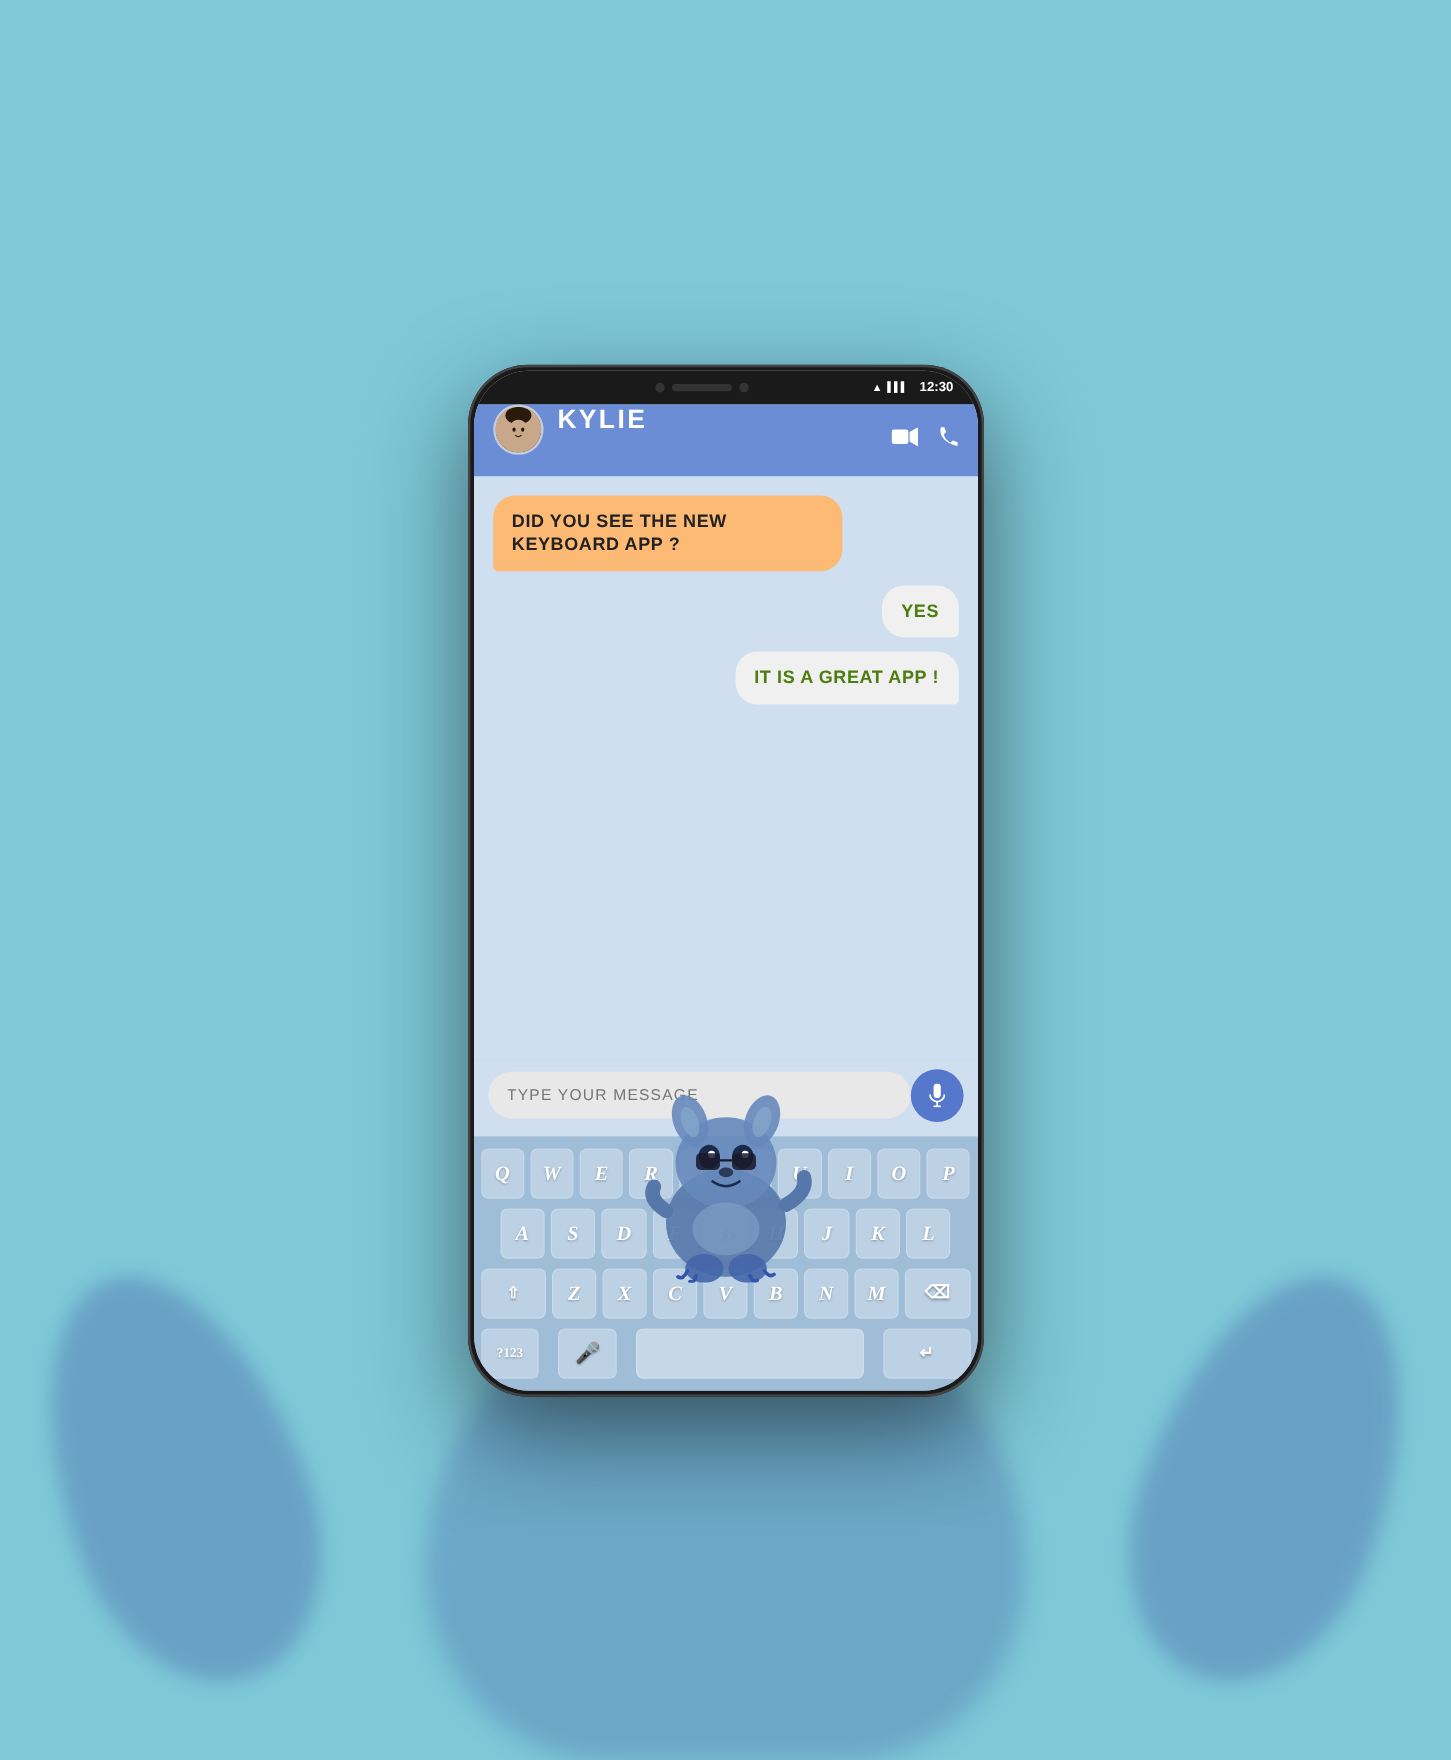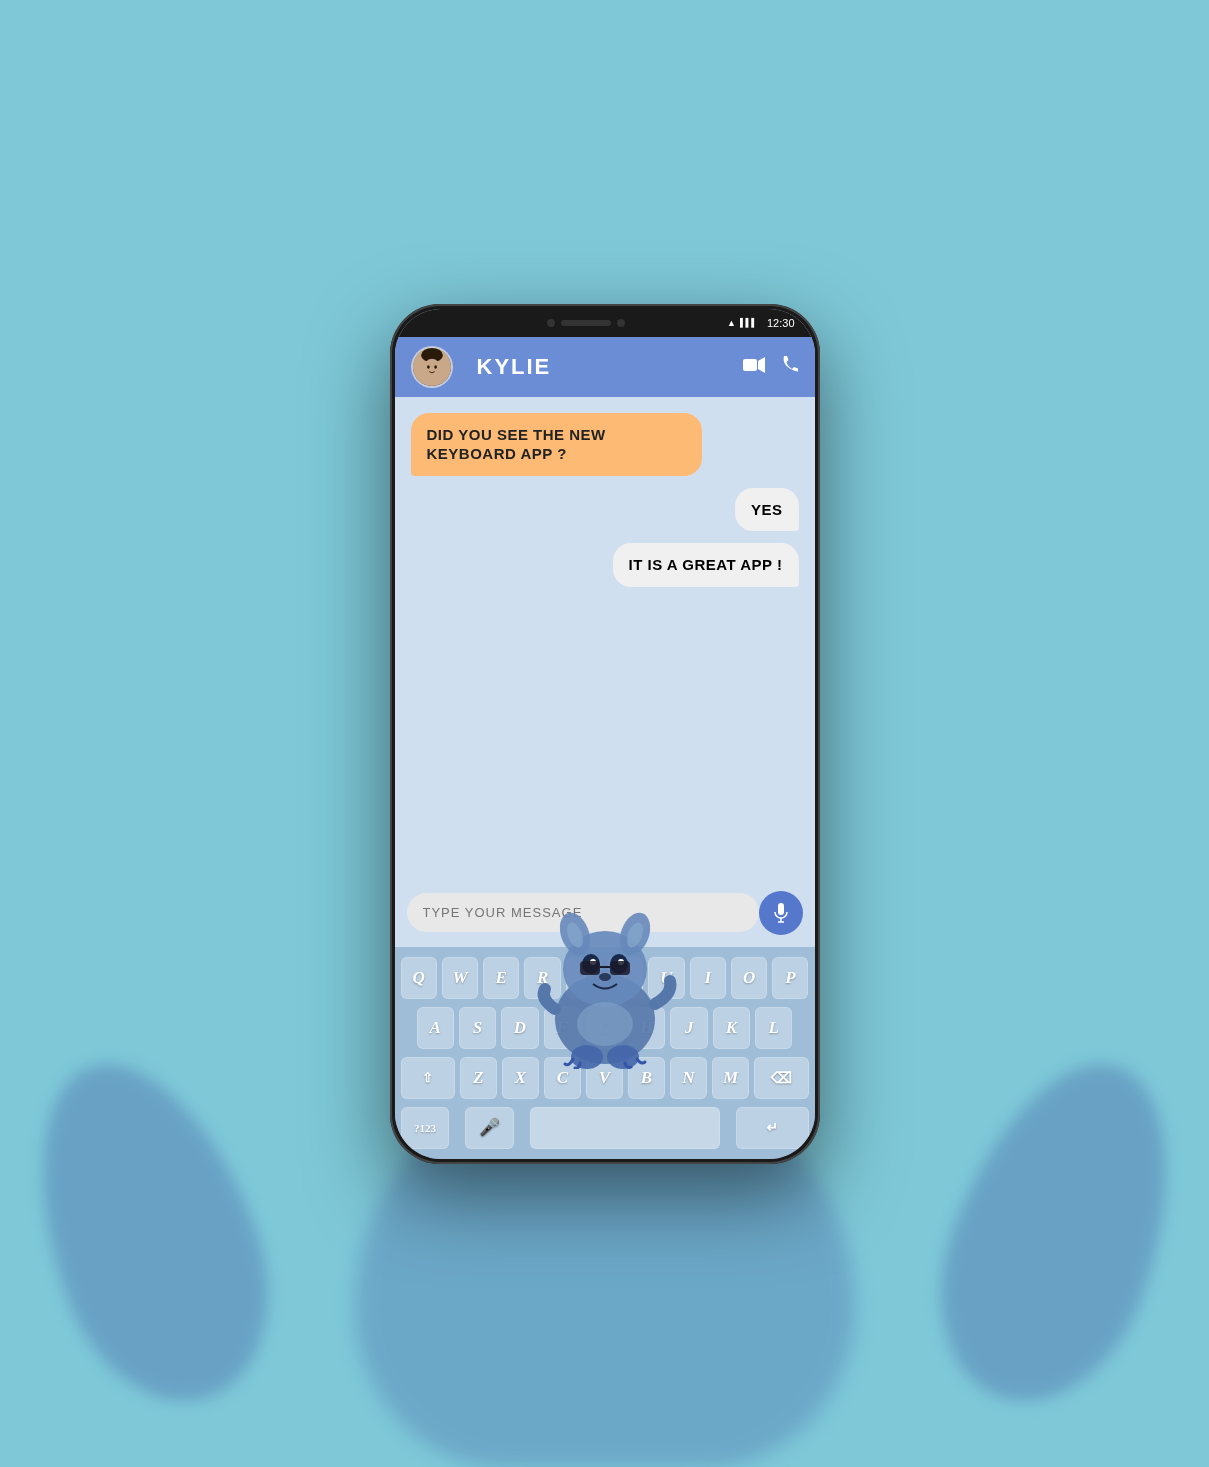--- a/index.html
+++ b/index.html
@@ -96,32 +96,31 @@
     .notch-camera {
       width: 8px;
       height: 8px;
       background: #333;
       border-radius: 50%;
     }
 
     .status-time {
       font-size: 11px;
       color: #fff;
-      font-weight: normal;
+      font-weight: bold;
       margin-left: 6px;
     }
 
     
     .chat-header {
       background: #6b8dd6;
       height: 60px;
       display: flex;
-      align-items: center;
       padding: 0 16px;
-      gap: 24px;
+      gap: 12px;
     }
 
     .avatar {
       width: 42px;
       height: 42px;
       border-radius: 50%;
       background: #8899bb;
       overflow: hidden;
       flex-shrink: 0;
       border: 2px solid rgba(255,255,255,0.5);
@@ -182,21 +181,21 @@
 
     .msg-incoming {
       background: #fdba74;
       color: #222;
       align-self: flex-start;
       border-bottom-left-radius: 4px;
     }
 
     .msg-outgoing {
       background: #f0f0f0;
-      color: #000000;
+      color: #4d7c0f;
       align-self: flex-end;
       border-bottom-right-radius: 4px;
     }
 
     
     .message-input-area {
       background: #d0dff0;
       padding: 8px 12px 12px;
       display: flex;
       align-items: center;

